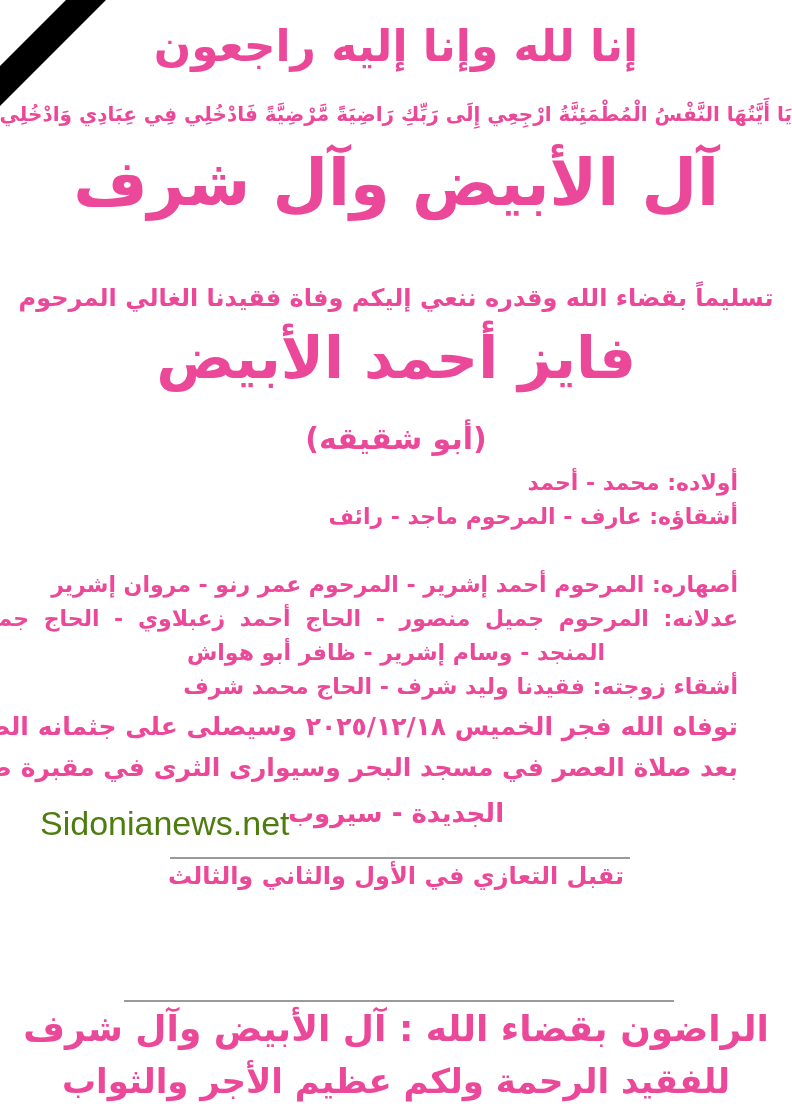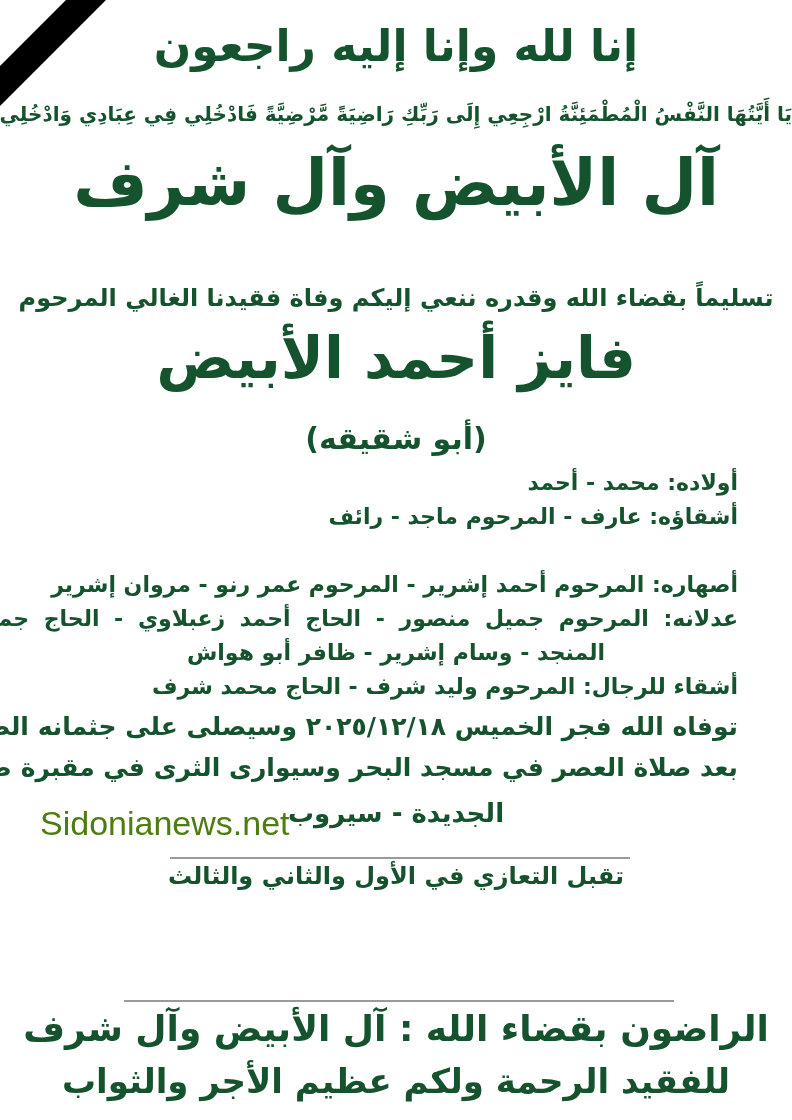--- a/index.html
+++ b/index.html
@@ -20,21 +20,21 @@
     background: #000000;
     clip-path: polygon(66px 0, 106px 0, 0 106px, 0 66px);
   }
   .line {
     position: absolute;
     left: 0; right: 0;
     direction: rtl;
     unicode-bidi: embed;
     font-weight: bold;
     white-space: nowrap;
-    color: #14532d;
+    color: #ec4899;
   }
   .center { text-align: center; }
   .right  { text-align: right; padding-right: 54px; }
 
   .istirja      { top: 20px;  font-size: 44px; }
   .verse        { top: 102px; font-size: 20px; font-weight: bold; }
   .families     { top: 146px; font-size: 64px; }
   .announcement { top: 284px; font-size: 24px; }
   .deceased     { top: 324px; font-size: 58px; }
   .kunya        { top: 421px; font-size: 30px; }
@@ -89,21 +89,21 @@
   <div class="line center families">آل الأبيض وآل شرف</div>
   <div class="line center announcement">تسليماً بقضاء الله وقدره ننعي إليكم وفاة فقيدنا الغالي المرحوم</div>
   <div class="line center deceased">فايز أحمد الأبيض</div>
   <div class="line center kunya">(أبو شقيقه)</div>
 
   <div class="line right rel sons">أولاده: محمد - أحمد</div>
   <div class="line right rel brothers">أشقاؤه: عارف - المرحوم ماجد - رائف</div>
   <div class="line right rel in-laws">أصهاره: المرحوم أحمد إشرير - المرحوم عمر رنو - مروان إشرير</div>
   <div class="line right rel co-brothers">عدلانه: المرحوم جميل منصور - الحاج أحمد زعبلاوي - الحاج جمال</div>
   <div class="line center rel co-brothers-2">المنجد - وسام إشرير - ظافر أبو هواش</div>
-  <div class="line right rel wife-brothers">أشقاء للرجال: المرحوم وليد شرف - الحاج محمد شرف</div>
+  <div class="line right rel wife-brothers">أشقاء زوجته: فقيدنا وليد شرف - الحاج محمد شرف</div>
 
   <div class="line right death-line">توفاه الله فجر الخميس ٢٠٢٥/١٢/١٨ وسيصلى على جثمانه الطاهر</div>
   <div class="line right burial-line">بعد صلاة العصر في مسجد البحر وسيوارى الثرى في مقبرة صيدا</div>
   <div class="line center cemetery-line">الجديدة - سيروب</div>
 
   <div class="watermark">Sidonianews.net</div>
 
   <div class="divider divider-1"></div>
 
   <div class="line center cond cond-days">تقبل التعازي في الأول والثاني والثالث</div>

